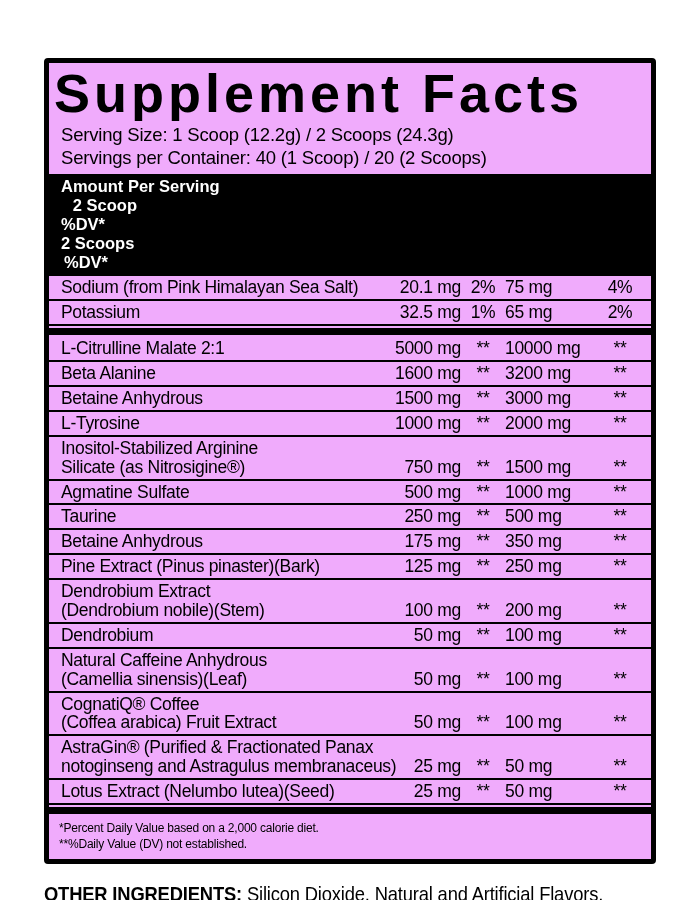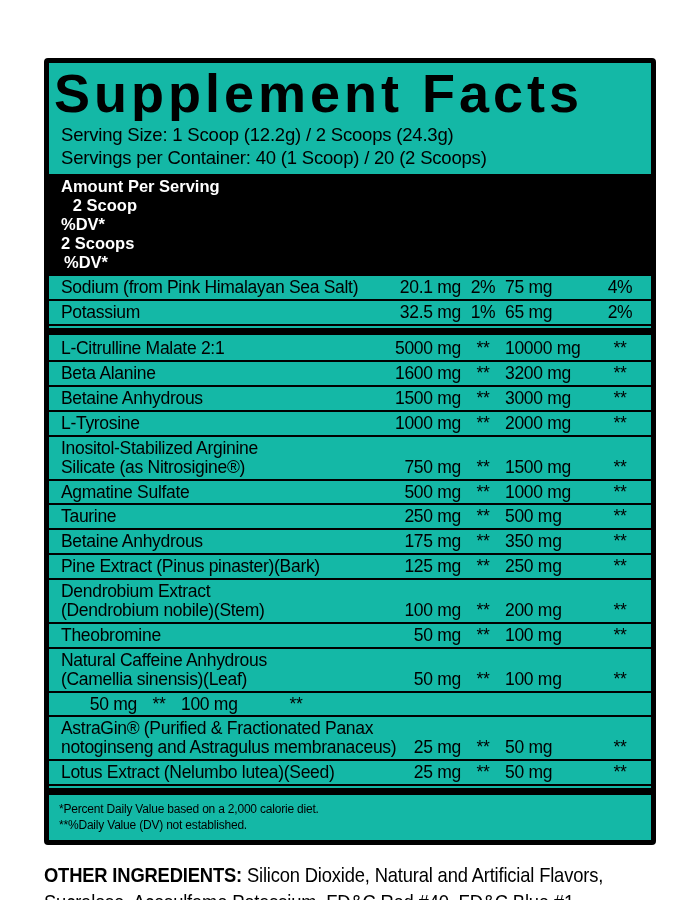--- a/index.html
+++ b/index.html
@@ -11,21 +11,21 @@
     -webkit-font-smoothing: antialiased;
   }
   .page { box-sizing: border-box; width: 700px; padding: 58px 44px 0 44px; }
 
   
   .panel {
     box-sizing: border-box;
     width: 612px;
     border: 5px solid #000;
     border-radius: 4px;
-    background: #14b8a6;
+    background: #f0abfc;
   }
   .title {
     font-weight: bold;
     font-size: 54px;
     line-height: 0.95;
     letter-spacing: 4px;
     white-space: nowrap;
     padding: 5px 4px 2px 5px;
     overflow: hidden;
   }
@@ -202,35 +202,37 @@
       </div>
       <div class="row">
         <span class="nm">Dendrobium Extract
 (Dendrobium nobile)(Stem)</span>
         <span class="val c-a1">100 mg</span>
         <span class="val c-d1">**</span>
         <span class="val c-a2">200 mg</span>
         <span class="val c-d2">**</span>
       </div>
       <div class="row">
-        <span class="nm">Theobromine</span>
+        <span class="nm">Dendrobium</span>
         <span class="val c-a1">50 mg</span>
         <span class="val c-d1">**</span>
         <span class="val c-a2">100 mg</span>
         <span class="val c-d2">**</span>
       </div>
       <div class="row">
         <span class="nm">Natural Caffeine Anhydrous
 (Camellia sinensis)(Leaf)</span>
         <span class="val c-a1">50 mg</span>
         <span class="val c-d1">**</span>
         <span class="val c-a2">100 mg</span>
         <span class="val c-d2">**</span>
       </div>
       <div class="row">
+        <span class="nm">CognatiQ® Coffee
+(Coffea arabica) Fruit Extract</span>
         <span class="val c-a1">50 mg</span>
         <span class="val c-d1">**</span>
         <span class="val c-a2">100 mg</span>
         <span class="val c-d2">**</span>
       </div>
       <div class="row">
         <span class="nm">AstraGin® (Purified &amp; Fractionated Panax
 notoginseng and Astragulus membranaceus)</span>
         <span class="val c-a1">25 mg</span>
         <span class="val c-d1">**</span>

